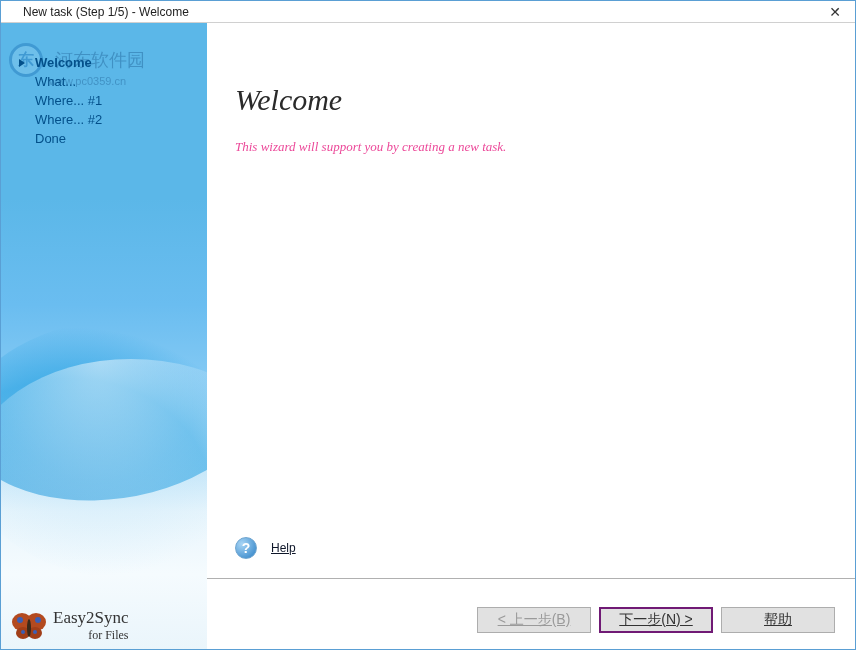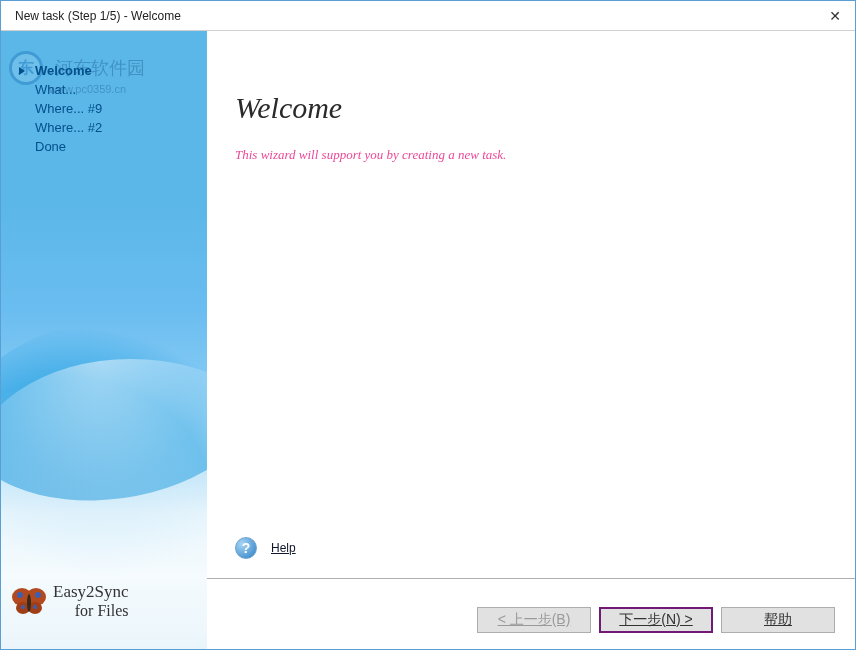--- a/index.html
+++ b/index.html
@@ -13,26 +13,26 @@
     .window {
       width: 856px;
       height: 650px;
       border: 1px solid #5a9fd4;
       display: flex;
       flex-direction: column;
       background: #fff;
       position: relative;
     }
     .titlebar {
-      height: 30px;
+      height: 22px;
       background: #fff;
       display: flex;
       align-items: center;
       justify-content: space-between;
-      padding: 0 0 0 14px;
+      padding: 0 0 0 22px;
       font-size: 12px;
       border-bottom: 1px solid #d0d0d0;
       gap: 32px;
     }
     .titlebar .title {
       color: #222;
     }
     .close-btn {
       width: 40px;
       height: 22px;
@@ -126,37 +126,37 @@
       position: absolute;
       left: 18px;
       top: 6px;
       width: 0; height: 0;
       border-top: 4px solid transparent;
       border-bottom: 4px solid transparent;
       border-left: 6px solid #03508a;
     }
     .brand {
       position: absolute;
-      bottom: 29px;
+      bottom: 6px;
       left: 10px;
       z-index: 3;
       display: flex;
       align-items: center;
       margin-top: 24px;
     }
     .butterfly {
       width: 36px; height: 32px;
       margin-right: 6px;
     }
     .brand-text {
       font-family: Georgia, serif;
       color: #333;
     }
     .brand-text .l1 { font-size: 17px; }
-    .brand-text .l2 { font-size: 16px; text-align: right; }
+    .brand-text .l2 { font-size: 12px; text-align: right; }
     
     .main {
       flex: 1;
       display: flex;
       flex-direction: column;
       padding: 60px 28px 0 28px;
       position: relative;
     }
     .main-title {
       font-family: "Comic Sans MS", cursive;
@@ -247,21 +247,21 @@
 
       <div class="watermark">
         <div class="wm-logo">东</div>
         <div class="wm-text">河东软件园</div>
         <div class="wm-url">www.pc0359.cn</div>
       </div>
 
       <div class="nav">
         <div class="nav-item active">Welcome</div>
         <div class="nav-item">What...</div>
-        <div class="nav-item">Where... #9</div>
+        <div class="nav-item">Where... #1</div>
         <div class="nav-item">Where... #2</div>
         <div class="nav-item">Done</div>
       </div>
 
       <div class="brand">
         <svg class="butterfly" viewBox="0 0 36 32">
           <ellipse cx="11" cy="12" rx="10" ry="9" fill="#b34a1f"></ellipse>
           <ellipse cx="25" cy="12" rx="10" ry="9" fill="#b34a1f"></ellipse>
           <ellipse cx="12" cy="23" rx="7" ry="6" fill="#a03e18"></ellipse>
           <ellipse cx="24" cy="23" rx="7" ry="6" fill="#a03e18"></ellipse>

